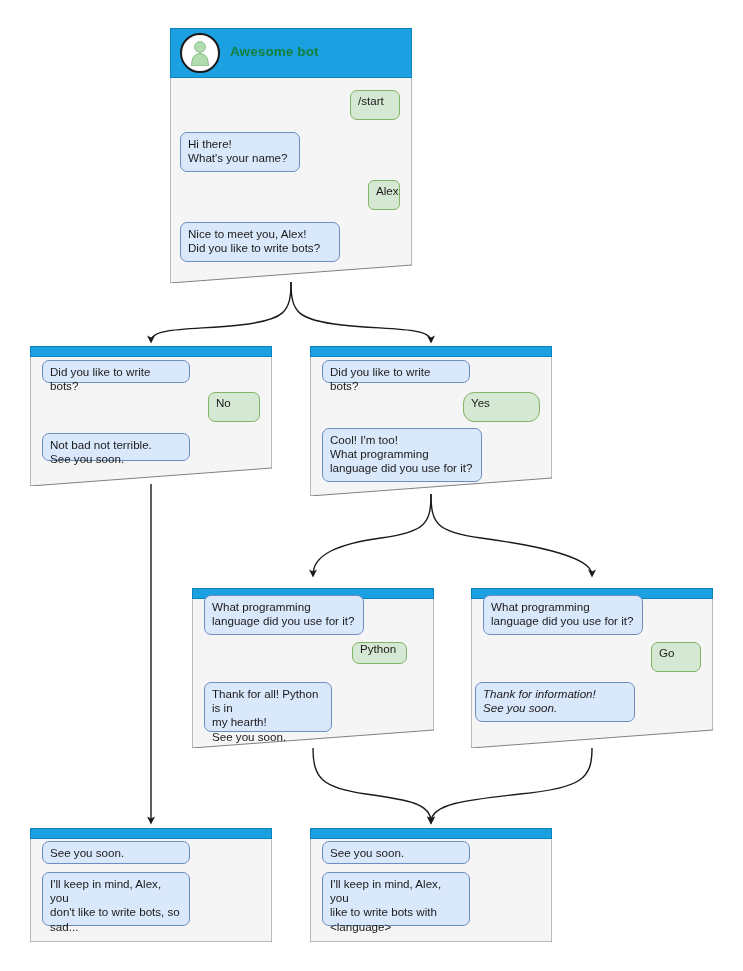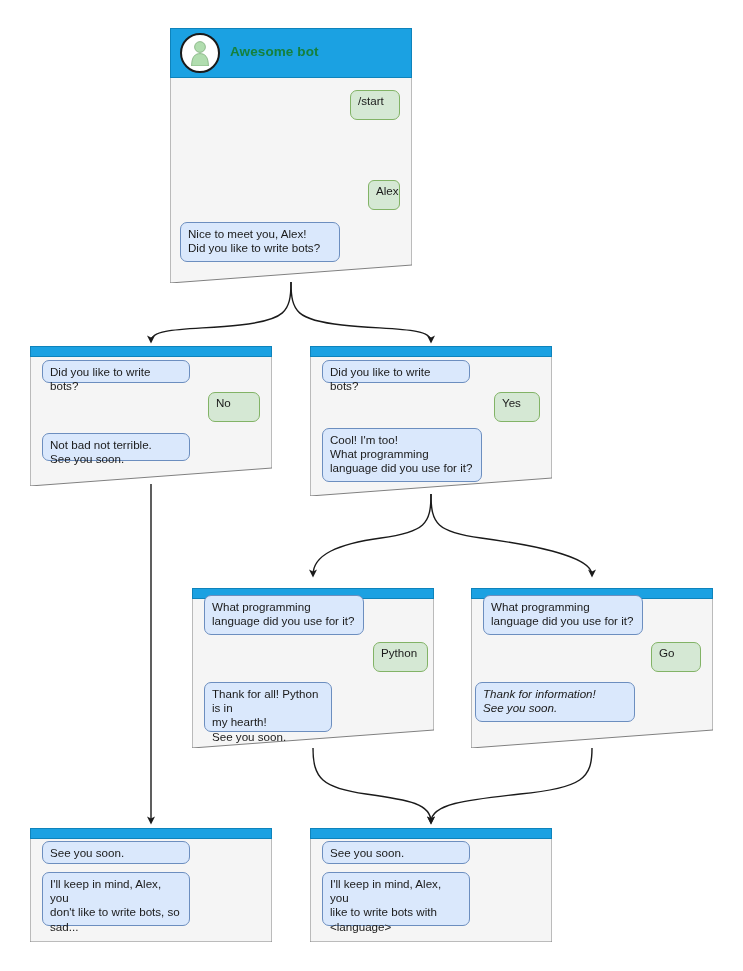--- a/index.html
+++ b/index.html
@@ -126,20 +126,22 @@
     <div class="node-head" style="height:50px;"></div>
     <div class="avatar" style="left:10px; top:5px; width:40px; height:40px; z-index:4;">
       <svg width="24" height="26" viewBox="0 0 24 26">
         <circle cx="12" cy="7" r="5.4" fill="#b1ddaf" stroke="#7fae7c" stroke-width="0.8"></circle>
         <path d="M3.6,26 C3.6,16.5 7.2,13.6 12,13.6 C16.8,13.6 20.4,16.5 20.4,26 Z" fill="#b1ddaf" stroke="#7fae7c" stroke-width="0.8"></path>
       </svg>
     </div>
     <div class="node-title" style="left:60px; top:16px; z-index:4;">Awesome bot</div>
 
     <div class="bubble user" style="right:12px; top:62px; width:50px; height:30px; justify-content:flex-start;">/start</div>
+    <div class="bubble bot" style="left:10px; top:104px; width:120px; height:40px;">Hi there!
+What's your name?</div>
     <div class="bubble user" style="right:12px; top:152px; width:32px; height:30px; justify-content:flex-start;border-radius:6px;">Alex</div>
     <div class="bubble bot" style="left:10px; top:194px; width:160px; height:40px;">Nice to meet you, Alex!
 Did you like to write bots?</div>
   </div>
 
   <div class="node" style="left:30px; top:346px; width:242px; height:140px;">
     <svg class="node-skew" viewBox="0 0 242 140" width="242" height="140">
       <polygon points="0,0 242,0 242,122 0,140" fill="#f5f5f5" stroke="#808080" stroke-width="1"></polygon>
     </svg>
     <div class="node-head" style="height:11px;"></div>
@@ -150,35 +152,35 @@
 See you soon.</div>
   </div>
 
   <div class="node" style="left:310px; top:346px; width:242px; height:150px;">
     <svg class="node-skew" viewBox="0 0 242 150" width="242" height="150">
       <polygon points="0,0 242,0 242,132 0,150" fill="#f5f5f5" stroke="#808080" stroke-width="1"></polygon>
     </svg>
     <div class="node-head" style="height:11px;"></div>
 
     <div class="bubble bot" style="left:12px; top:14px; width:148px; height:23px;">Did you like to write bots?</div>
-    <div class="bubble user" style="right:12px; top:46px; width:46px; height:30px; justify-content:flex-start;">Yes</div>
+    <div class="bubble user" style="right:12px; top:46px; width:77px; height:30px; justify-content:flex-start;border-radius:11px;">Yes</div>
     <div class="bubble bot" style="left:12px; top:82px; width:160px; height:54px;">Cool! I'm too!
 What programming
 language did you use for it?</div>
   </div>
 
   <div class="node" style="left:192px; top:588px; width:242px; height:160px;">
     <svg class="node-skew" viewBox="0 0 242 160" width="242" height="160">
       <polygon points="0,0 242,0 242,142 0,160" fill="#f5f5f5" stroke="#808080" stroke-width="1"></polygon>
     </svg>
     <div class="node-head" style="height:11px;"></div>
 
     <div class="bubble bot" style="left:12px; top:7px; width:160px; height:40px;">What programming
 language did you use for it?</div>
-    <div class="bubble user" style="right:6px; top:54px; width:55px; height:30px; justify-content:flex-start;margin-left:16px;">Python</div>
+    <div class="bubble user" style="right:27px; top:54px; width:55px; height:22px; justify-content:flex-start;margin-left:16px;">Python</div>
     <div class="bubble bot" style="left:12px; top:94px; width:128px; height:50px;">Thank for all! Python is in
 my hearth!
 See you soon.</div>
   </div>
 
   <div class="node" style="left:471px; top:588px; width:242px; height:160px;">
     <svg class="node-skew" viewBox="0 0 242 160" width="242" height="160">
       <polygon points="0,0 242,0 242,142 0,160" fill="#f5f5f5" stroke="#808080" stroke-width="1"></polygon>
     </svg>
     <div class="node-head" style="height:11px;"></div>

